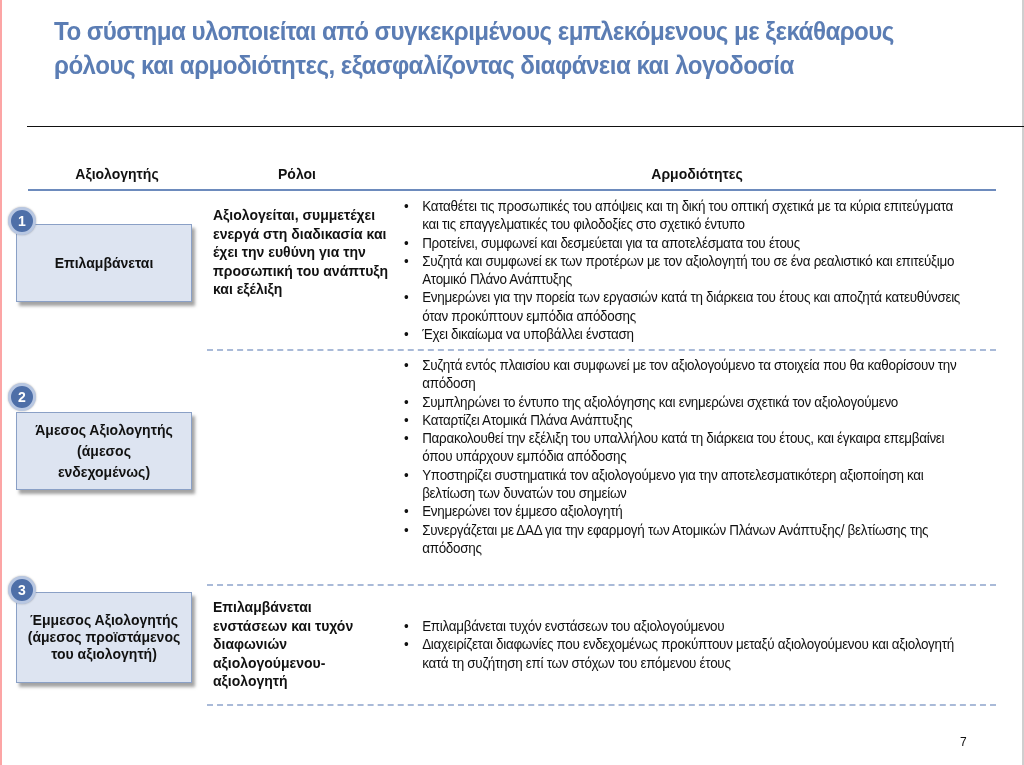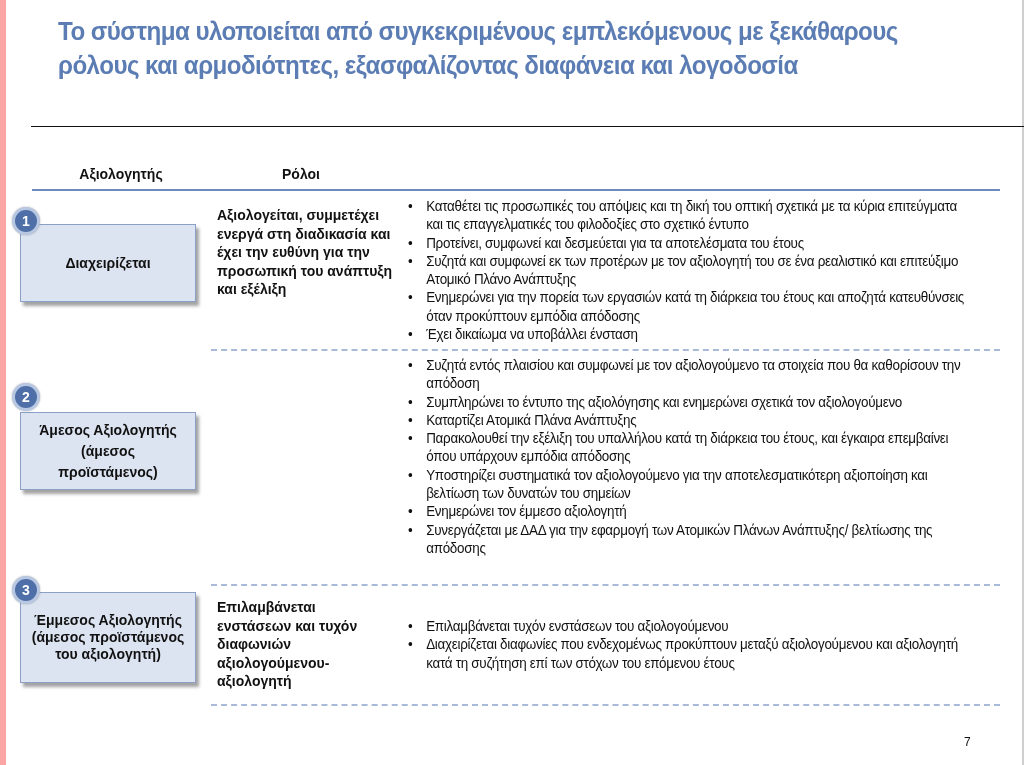--- a/index.html
+++ b/index.html
@@ -13,21 +13,21 @@
       position: relative;
       overflow: hidden;
       font-family: "Liberation Sans", sans-serif;
       color: #000;
     }
     .slide {
       position: absolute;
       left: 0; top: 0;
       width: 1024px; height: 765px;
       box-sizing: border-box;
-      border-left: 6px solid #fca5a5;
+      border-left: 2px solid #fca5a5;
       border-right: 2px solid #cfcfcf;
       background: #fff;
     }
     .title {
       position: absolute;
       left: 52px; top: 14px;
       width: 920px;
       font-family: "Liberation Sans", sans-serif;
       font-weight: bold;
       font-size: 26px;
@@ -139,39 +139,40 @@
 </head>
 <body>
 
 <div class="slide">
 
   <div class="title">Το σύστημα υλοποιείται από συγκεκριμένους εμπλεκόμενους με ξεκάθαρους ρόλους και αρμοδιότητες, εξασφαλίζοντας διαφάνεια και λογοδοσία</div>
   <div class="title-rule"></div>
 
   <div class="col-head" style="left:40px; width:150px;">Αξιολογητής</div>
   <div class="col-head" style="left:200px; width:190px;">Ρόλοι</div>
+  <div class="col-head" style="left:400px; width:590px;">Αρμοδιότητες</div>
   <div class="head-rule"></div>
 
   <div class="actor" style="top:224px; height:78px;">
-    <span>Διαχειρίζεται</span>
+    <span>Επιλαμβάνεται</span>
   </div>
   <div class="badge" style="left:6px; top:207px;">1</div>
   <div class="role" style="top:206px;">Αξιολογείται, συμμετέχει ενεργά στη διαδικασία και έχει την ευθύνη για την προσωπική του ανάπτυξη και εξέλιξη</div>
   <ul class="resp" style="top:197px;">
     <li><span class="bullet">•</span><span>Καταθέτει τις προσωπικές του απόψεις και τη δική του οπτική σχετικά με τα κύρια επιτεύγματα και τις επαγγελματικές του φιλοδοξίες στο σχετικό έντυπο</span></li>
     <li><span class="bullet">•</span><span>Προτείνει, συμφωνεί και δεσμεύεται για τα αποτελέσματα του έτους</span></li>
     <li><span class="bullet">•</span><span>Συζητά και συμφωνεί εκ των προτέρων με τον αξιολογητή του σε ένα ρεαλιστικό και επιτεύξιμο Ατομικό Πλάνο Ανάπτυξης</span></li>
     <li><span class="bullet">•</span><span>Ενημερώνει για την πορεία των εργασιών κατά τη διάρκεια του έτους και αποζητά κατευθύνσεις όταν προκύπτουν εμπόδια απόδοσης</span></li>
     <li><span class="bullet">•</span><span>Έχει δικαίωμα να υποβάλλει ένσταση</span></li>
   </ul>
   <div class="dash-rule" style="top:349px;"></div>
 
   <div class="actor" style="top:412px; height:78px; flex-direction:column;">
     <span>Άμεσος Αξιολογητής</span>
-    <span style="padding:0 14px;">(άμεσος προϊστάμενος)</span>
+    <span style="padding:0 14px;">(άμεσος ενδεχομένως)</span>
   </div>
   <div class="badge" style="left:6px; top:383px;">2</div>
   <ul class="resp" style="top:356px;">
     <li><span class="bullet">•</span><span>Συζητά εντός πλαισίου και συμφωνεί με τον αξιολογούμενο τα στοιχεία που θα καθορίσουν την απόδοση</span></li>
     <li><span class="bullet">•</span><span>Συμπληρώνει το έντυπο της αξιολόγησης και ενημερώνει σχετικά τον αξιολογούμενο</span></li>
     <li><span class="bullet">•</span><span>Καταρτίζει Ατομικά Πλάνα Ανάπτυξης</span></li>
     <li><span class="bullet">•</span><span>Παρακολουθεί την εξέλιξη του υπαλλήλου κατά τη διάρκεια του έτους, και έγκαιρα επεμβαίνει όπου υπάρχουν εμπόδια απόδοσης</span></li>
     <li><span class="bullet">•</span><span>Υποστηρίζει συστηματικά τον αξιολογούμενο για την αποτελεσματικότερη αξιοποίηση και βελτίωση των δυνατών του σημείων</span></li>
     <li><span class="bullet">•</span><span>Ενημερώνει τον έμμεσο αξιολογητή</span></li>
     <li><span class="bullet">•</span><span>Συνεργάζεται με ΔΑΔ για την εφαρμογή των Ατομικών Πλάνων Ανάπτυξης/ βελτίωσης της απόδοσης</span></li>

